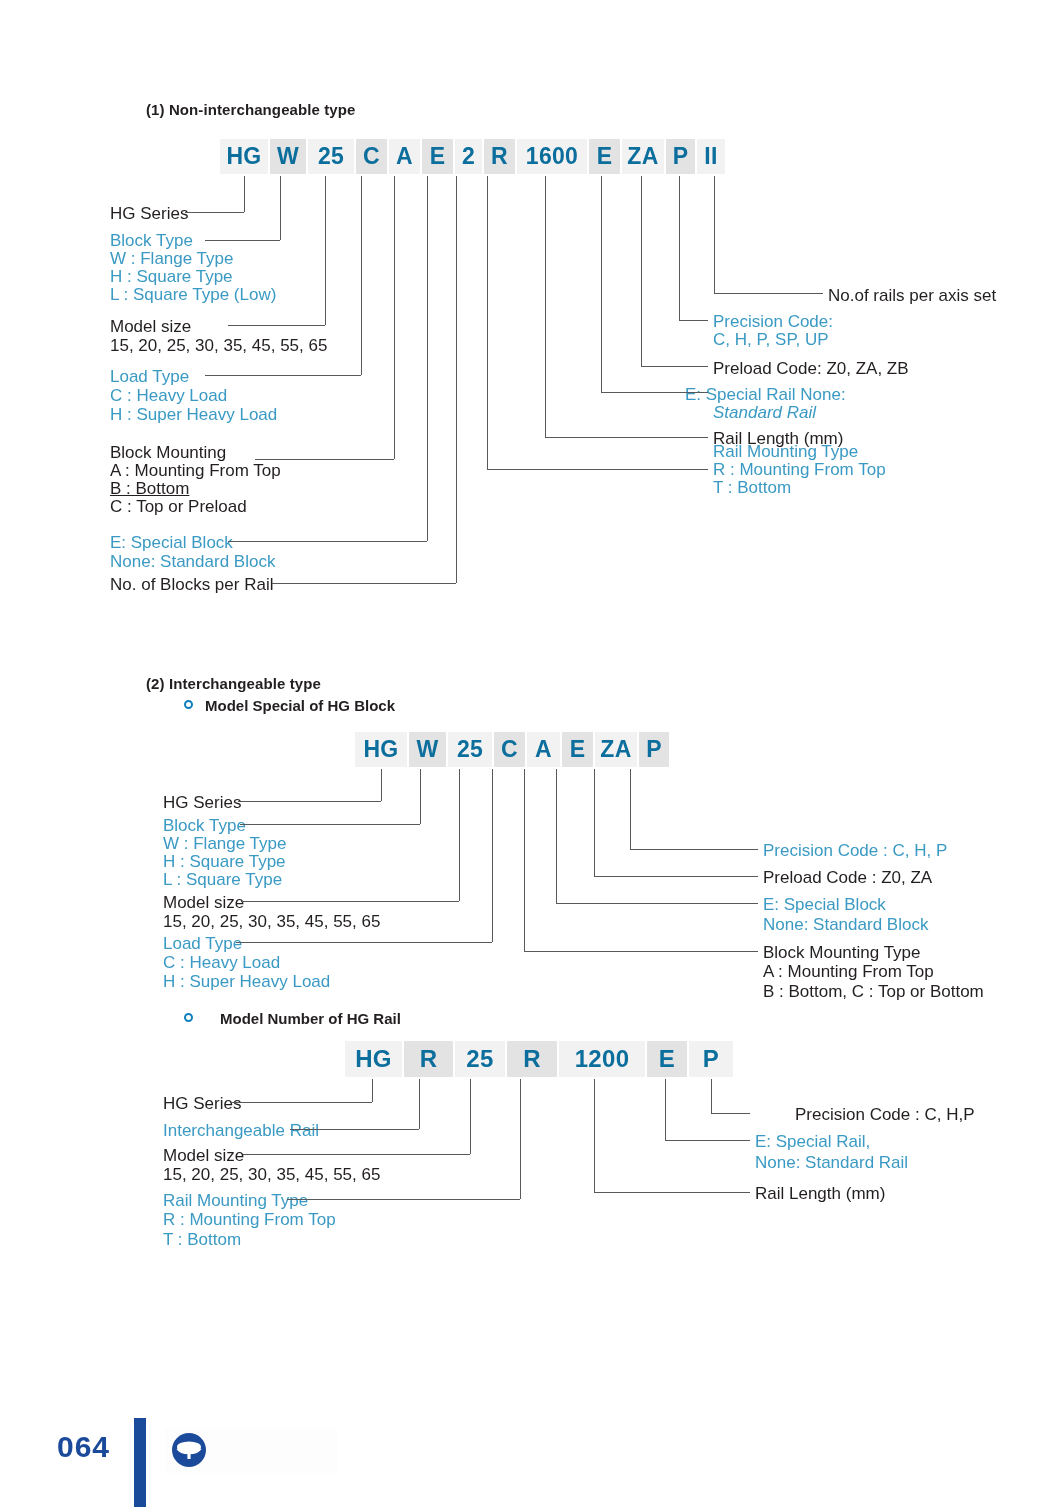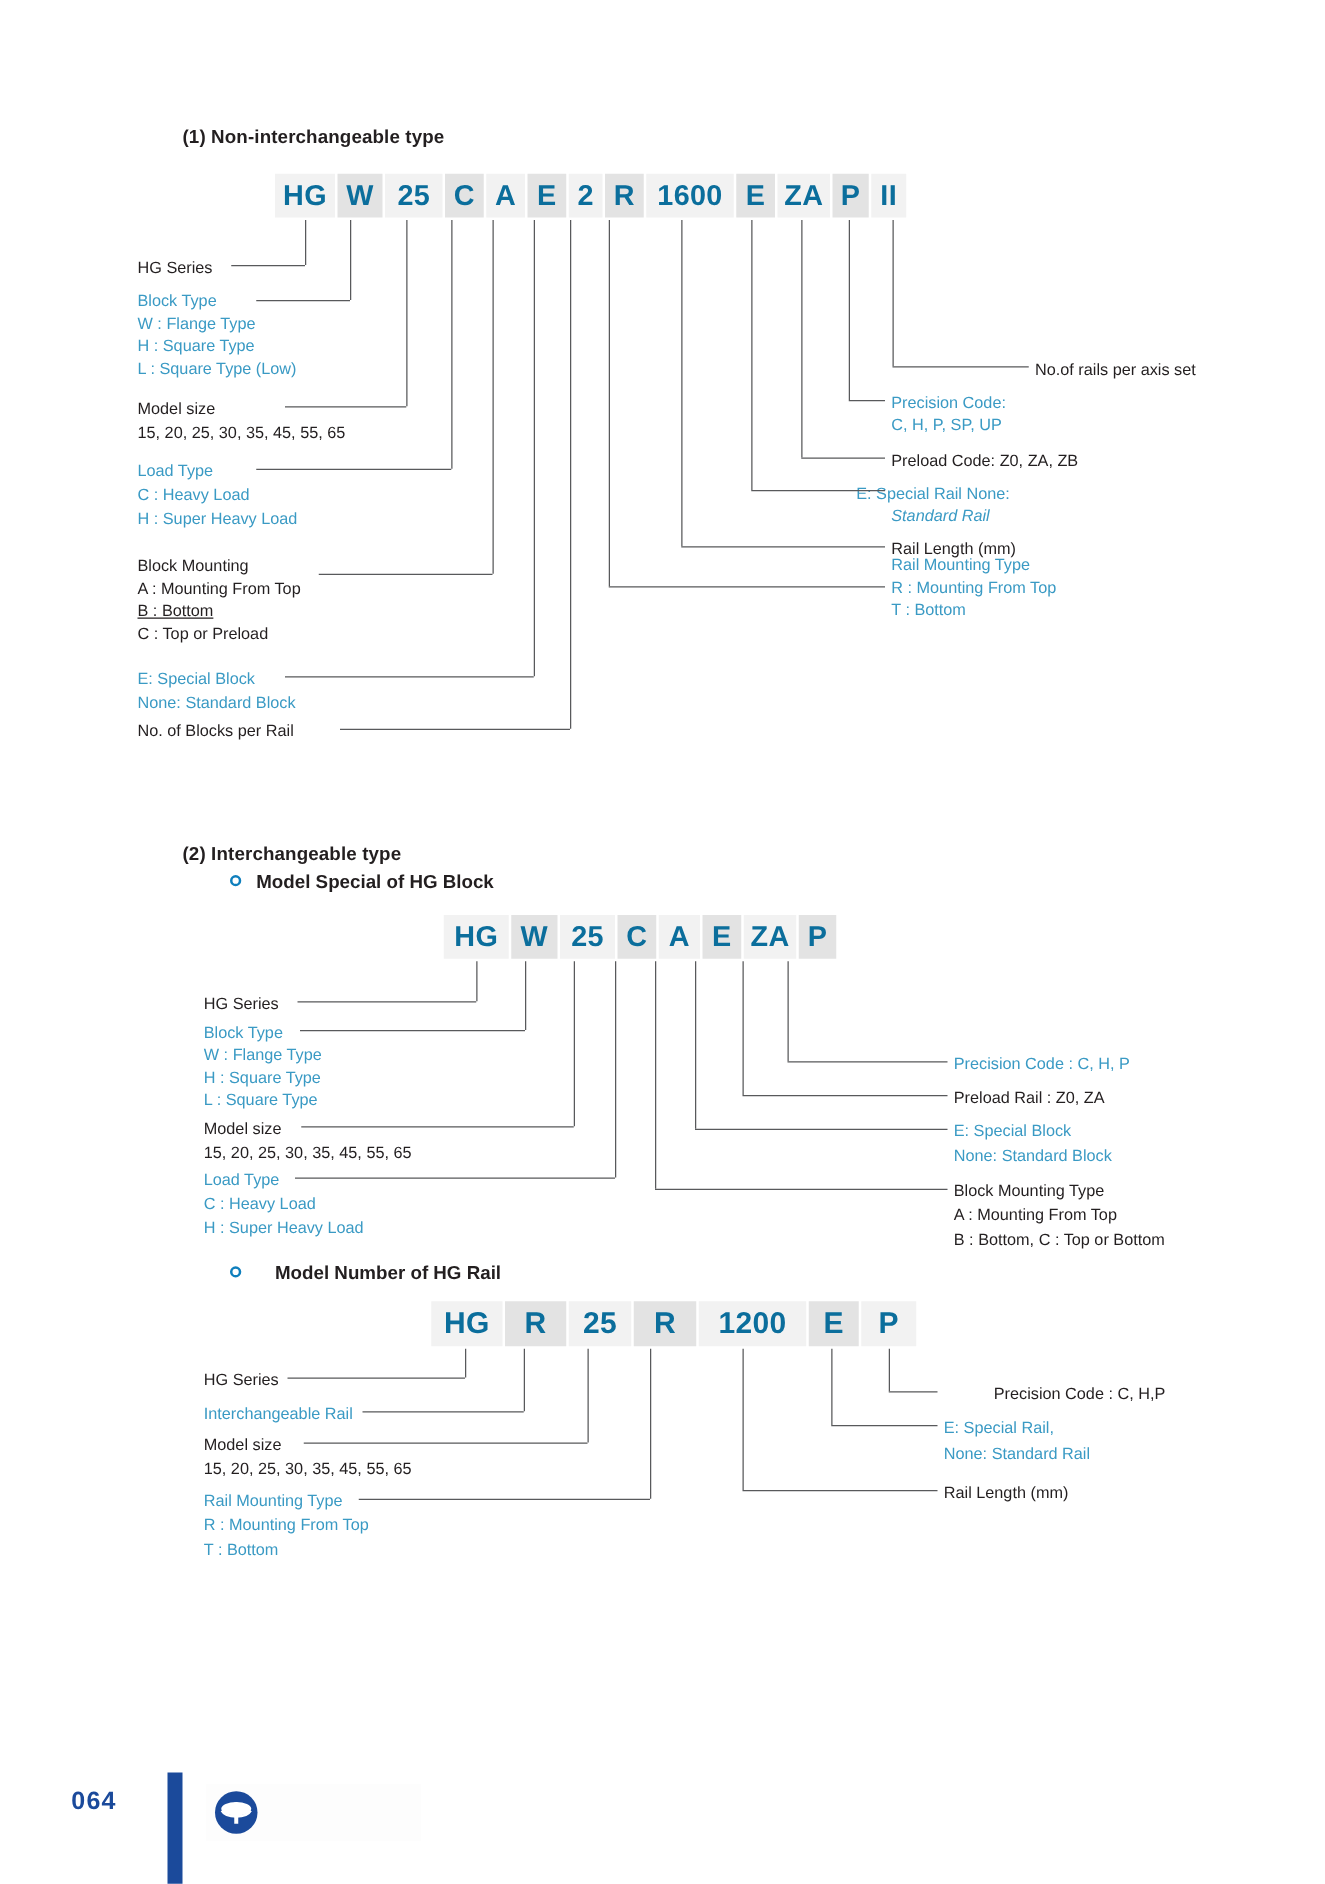--- a/index.html
+++ b/index.html
@@ -32,29 +32,29 @@
   }
   .cbox.alt0{background:#f2f2f2;}
   .cbox.alt1{background:#e3e3e3;}
 
   
   .vline{position:absolute;width:1px;background:#58595b;}
   .hline{position:absolute;height:1px;background:#58595b;}
 
   
   .lbl{
-    position:absolute;font-size:13px;line-height:18.5px;white-space:nowrap;
+    position:absolute;font-size:17px;line-height:18.5px;white-space:nowrap;
   }
   .lbl.blk{color:#231f20;}
   .lbl.blu{color:#3a9ac4;}
 
   
   .footer-bar{position:absolute;background:#1b4a9b;}
   .pagenum{
-    position:absolute;font-size:20px;font-weight:bold;color:#1b4a9b;letter-spacing:1px;
+    position:absolute;font-size:30px;font-weight:bold;color:#1b4a9b;letter-spacing:1px;
   }
   .logo-box{position:absolute;background:#fdfdfd;display:flex;align-items:center;}
 </style>
 </head>
 <body>
 
 <div class="page">
 
   <div class="sec-title" style="left:146px;top:101px;">(1) Non-interchangeable type</div>
 
@@ -134,21 +134,21 @@
   <div class="lbl blu" style="left:163px;top:835px;">W : Flange  Type</div>
   <div class="lbl blu" style="left:163px;top:853px;">H : Square Type</div>
   <div class="lbl blu" style="left:163px;top:871px;">L : Square Type</div>
   <div class="lbl blk" style="left:163px;top:894px;">Model size</div>
   <div class="lbl blk" style="left:163px;top:913px;">15, 20, 25, 30, 35, 45, 55, 65</div>
   <div class="lbl blu" style="left:163px;top:935px;">Load Type</div>
   <div class="lbl blu" style="left:163px;top:954px;">C : Heavy Load</div>
   <div class="lbl blu" style="left:163px;top:973px;">H : Super Heavy Load</div>
 
   <div class="lbl blu" style="left:763px;top:842px;">Precision Code : C, H, P</div>
-  <div class="lbl blk" style="left:763px;top:869px;">Preload Rail : Z0, ZA</div>
+  <div class="lbl blk" style="left:763px;top:869px;">Preload Code : Z0, ZA</div>
   <div class="lbl blu" style="left:763px;top:896px;">E: Special Block</div>
   <div class="lbl blu" style="left:763px;top:916px;">None: Standard Block</div>
   <div class="lbl blk" style="left:763px;top:944px;">Block Mounting Type</div>
   <div class="lbl blk" style="left:763px;top:963px;">A : Mounting From Top</div>
   <div class="lbl blk" style="left:763px;top:983px;">B : Bottom, C : Top or Bottom</div>
 
   <div class="bullet-ring" style="left:184px;top:1013px;"></div>
   <div class="sub-title" style="left:220px;top:1010px;">Model Number of HG Rail</div>
 
   <div class="coderow" id="s2r-code" style="left:345px;top:1041px;height:36px;font-size:24px;">

